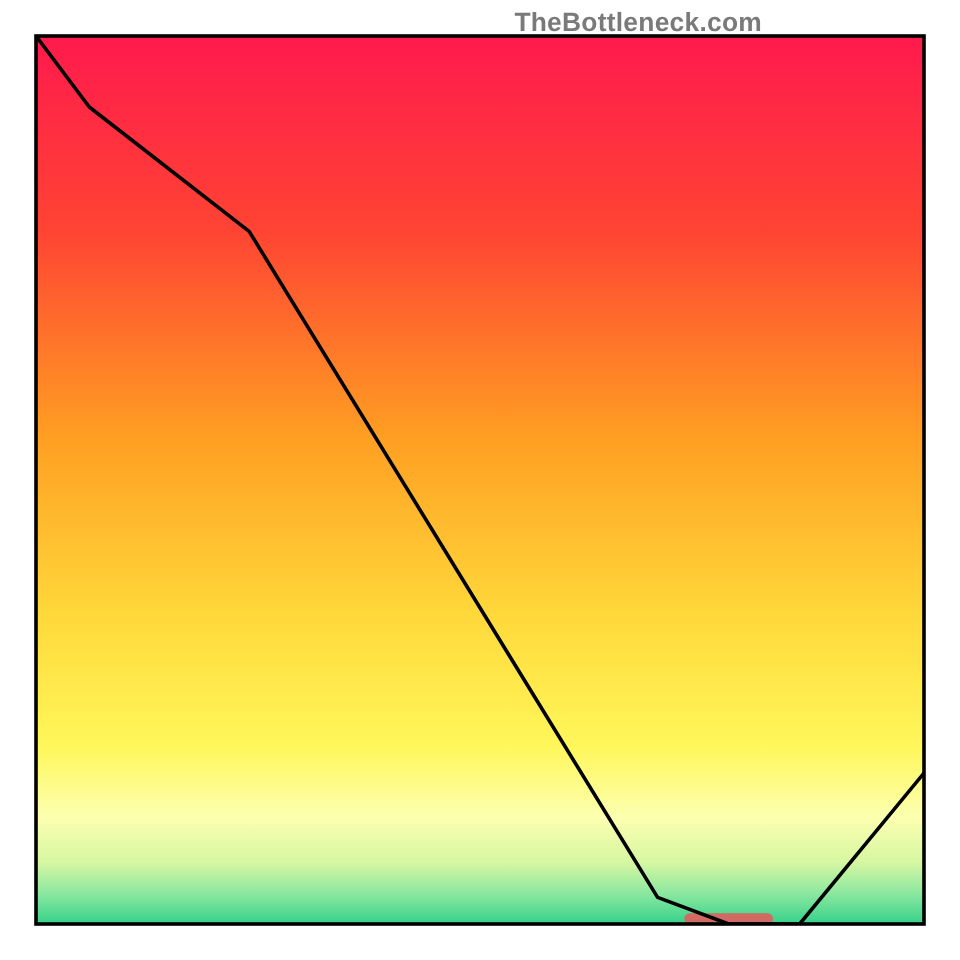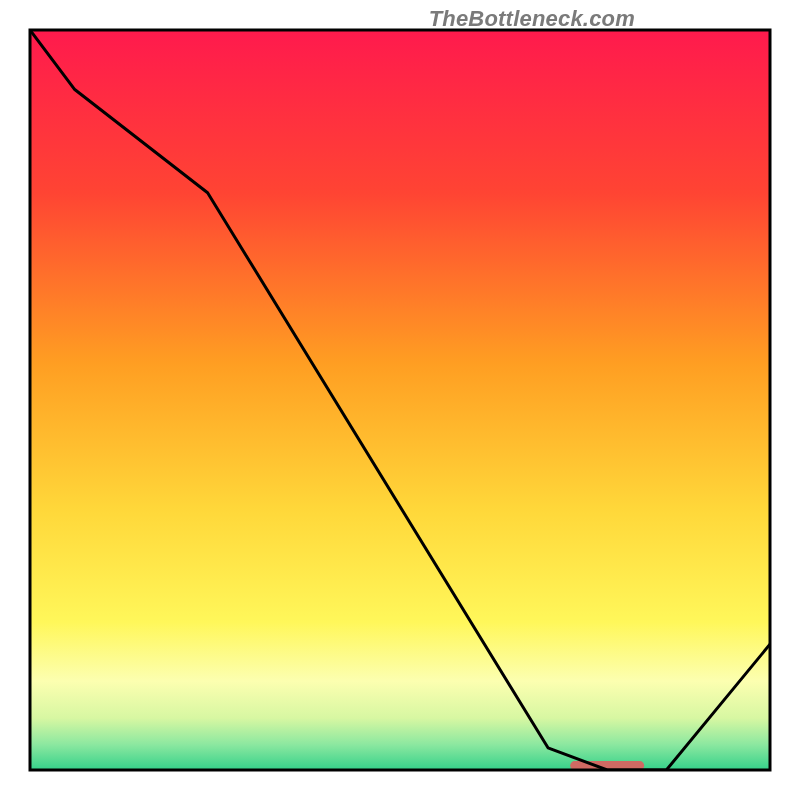--- a/index.html
+++ b/index.html
@@ -8,21 +8,20 @@
     width: 800px;
     height: 800px;
     background: #ffffff;
     font-family: Arial, Helvetica, sans-serif;
     overflow: hidden;
   }
   .stage {
     position: relative;
     width: 647px;
     height: 800px;
-    font-style: italic;
   }
   .watermark {
     position: absolute;
     top: 6px;
     right: 12px;
     font-size: 22px;
     font-weight: 600;
     color: #7a7a7a;
     letter-spacing: 0.2px;
     user-select: none;

